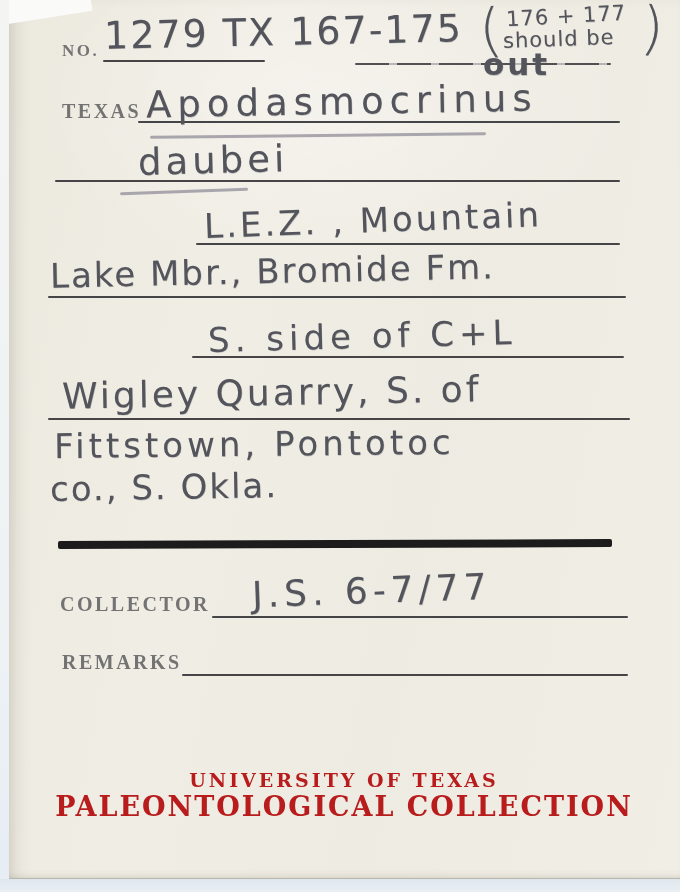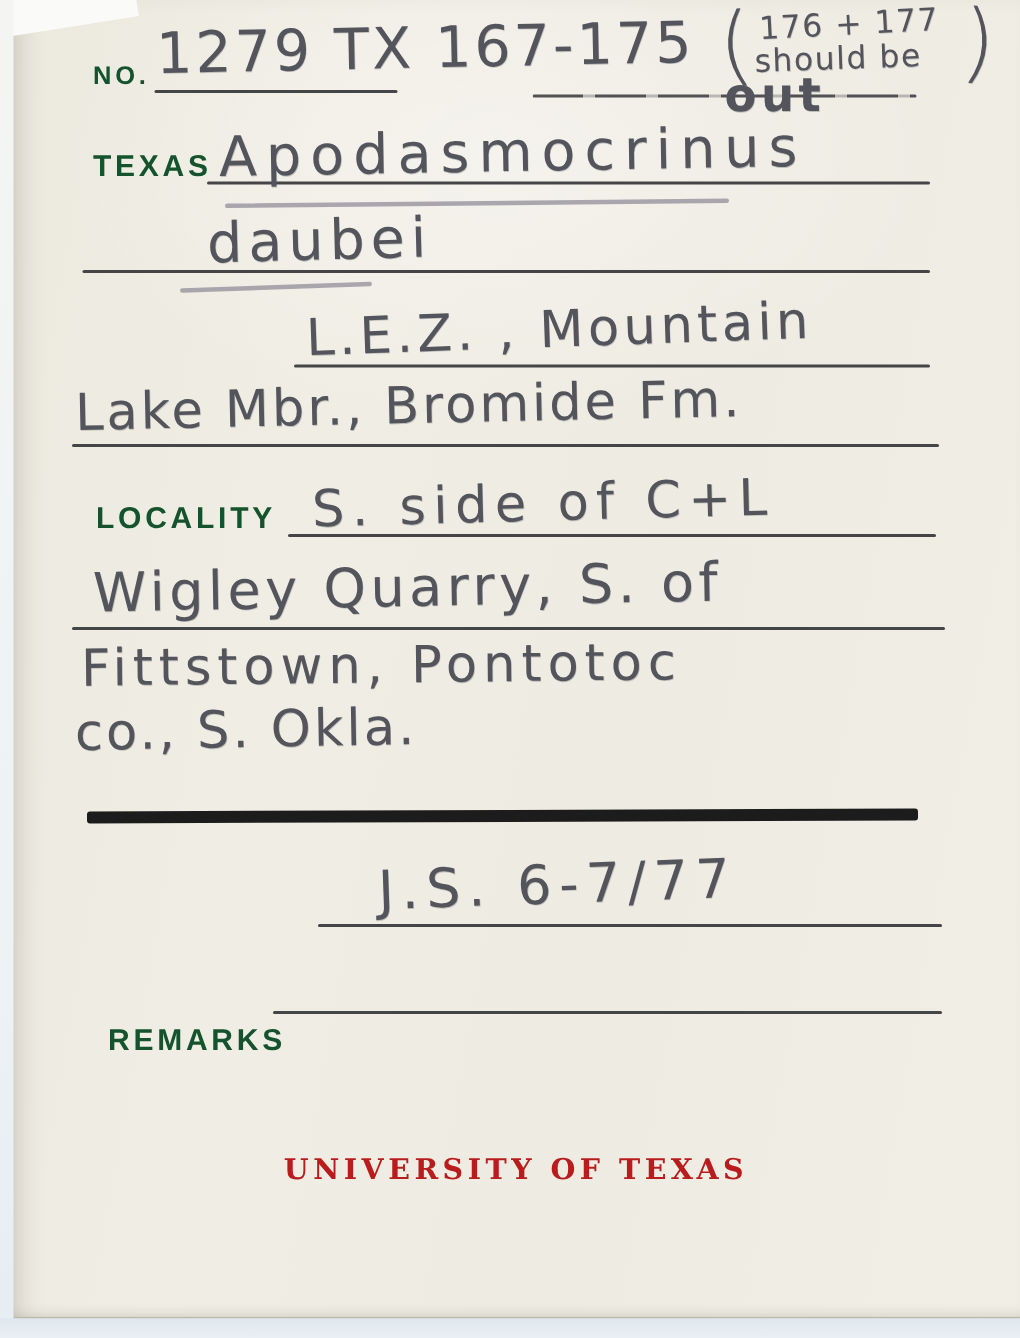--- a/index.html
+++ b/index.html
@@ -28,22 +28,22 @@
       inset 0 -6px 10px -8px rgba(95,90,78,.30),
       0 2px 3px rgba(110,130,150,.40);
     border-bottom:1px solid #b9b6ab;
   }
   .corner-wedge{position:absolute;left:-34px;top:-22px;width:116px;height:42px;
     background:#fafaf8;transform:rotate(-9deg);}
 
   
   .plabel{
     position:absolute;
-    font-family:Liberation Sans, sans-serif;
-    font-weight:700;color:#14532d;
+    font-family:Liberation Serif, serif;
+    font-weight:700;color:#737373;
     font-size:20px;letter-spacing:2.5px;white-space:nowrap;
   }
   .rule{position:absolute;height:2px;background:#454547;border-radius:1px;}
   .rule.dim{background:repeating-linear-gradient(90deg,#515153 0px,#515153 34px,rgba(81,81,83,.35) 34px,rgba(81,81,83,.35) 42px);}
   .bar{position:absolute;background:#1c1c1c;border-radius:2px;}
 
   
   .hw{
     position:absolute;
     font-family:"DejaVu Sans",sans-serif;
@@ -84,31 +84,32 @@
   <div class="pencil" style="left:150px;top:134px;width:336px;transform:rotate(-0.6deg);"></div>
   <div class="hw" style="left:138px;top:139px;font-size:37px;letter-spacing:4px;transform:rotate(-1.5deg);">daubei</div>
   <div class="rule" style="left:55px;top:180px;width:565px;"></div>
   <div class="pencil" style="left:120px;top:190px;width:128px;transform:rotate(-2deg);"></div>
 
   <div class="rule" style="left:196px;top:243px;width:424px;"></div>
   <div class="hw" style="left:204px;top:200px;font-size:34px;letter-spacing:3px;transform:rotate(-2deg);">L.E.Z. , Mountain</div>
   <div class="hw" style="left:50px;top:251px;font-size:34px;letter-spacing:2px;transform:rotate(-1.2deg);">Lake Mbr., Bromide Fm.</div>
   <div class="rule" style="left:48px;top:296px;width:578px;"></div>
 
-  <div class="plabel" style="left:64px;top:335px;">LOCALITY</div>
   <div class="rule" style="left:192px;top:356px;width:432px;"></div>
   <div class="hw" style="left:208px;top:316px;font-size:34px;letter-spacing:5px;transform:rotate(-1.5deg);">S. side of C+L</div>
   <div class="hw" style="left:62px;top:372px;font-size:36px;letter-spacing:3px;transform:rotate(-1deg);">Wigley Quarry, S. of</div>
   <div class="rule" style="left:48px;top:418px;width:582px;"></div>
   <div class="hw" style="left:54px;top:424px;font-size:34px;letter-spacing:4px;transform:rotate(-0.6deg);">Fittstown, Pontotoc</div>
   <div class="hw" style="left:50px;top:467px;font-size:34px;letter-spacing:2px;transform:rotate(-1deg);">co., S. Okla.</div>
 
   <div class="bar" style="left:58px;top:540px;width:554px;height:8px;transform:rotate(-0.2deg);"></div>
 
+  <div class="plabel" style="left:60px;top:593px;">COLLECTOR</div>
   <div class="rule" style="left:212px;top:616px;width:416px;"></div>
   <div class="hw" style="left:252px;top:570px;font-size:36px;letter-spacing:5px;transform:rotate(-2deg);">J.S. 6-7/77</div>
 
-  <div class="plabel" style="left:72px;top:651px;margin-top:32px;">REMARKS</div>
+  <div class="plabel" style="left:62px;top:651px;">REMARKS</div>
   <div class="rule" style="left:182px;top:674px;width:446px;"></div>
   <div class="hw" style="left:300px;top:640px;font-size:30px;"></div>
 
   <div class="footer-line" style="top:769px;font-size:19px;letter-spacing:3px;">UNIVERSITY OF TEXAS</div>
+  <div class="footer-line" style="top:791px;font-size:27px;letter-spacing:2px;">PALEONTOLOGICAL COLLECTION</div>
 </div>
 
 </body></html>

